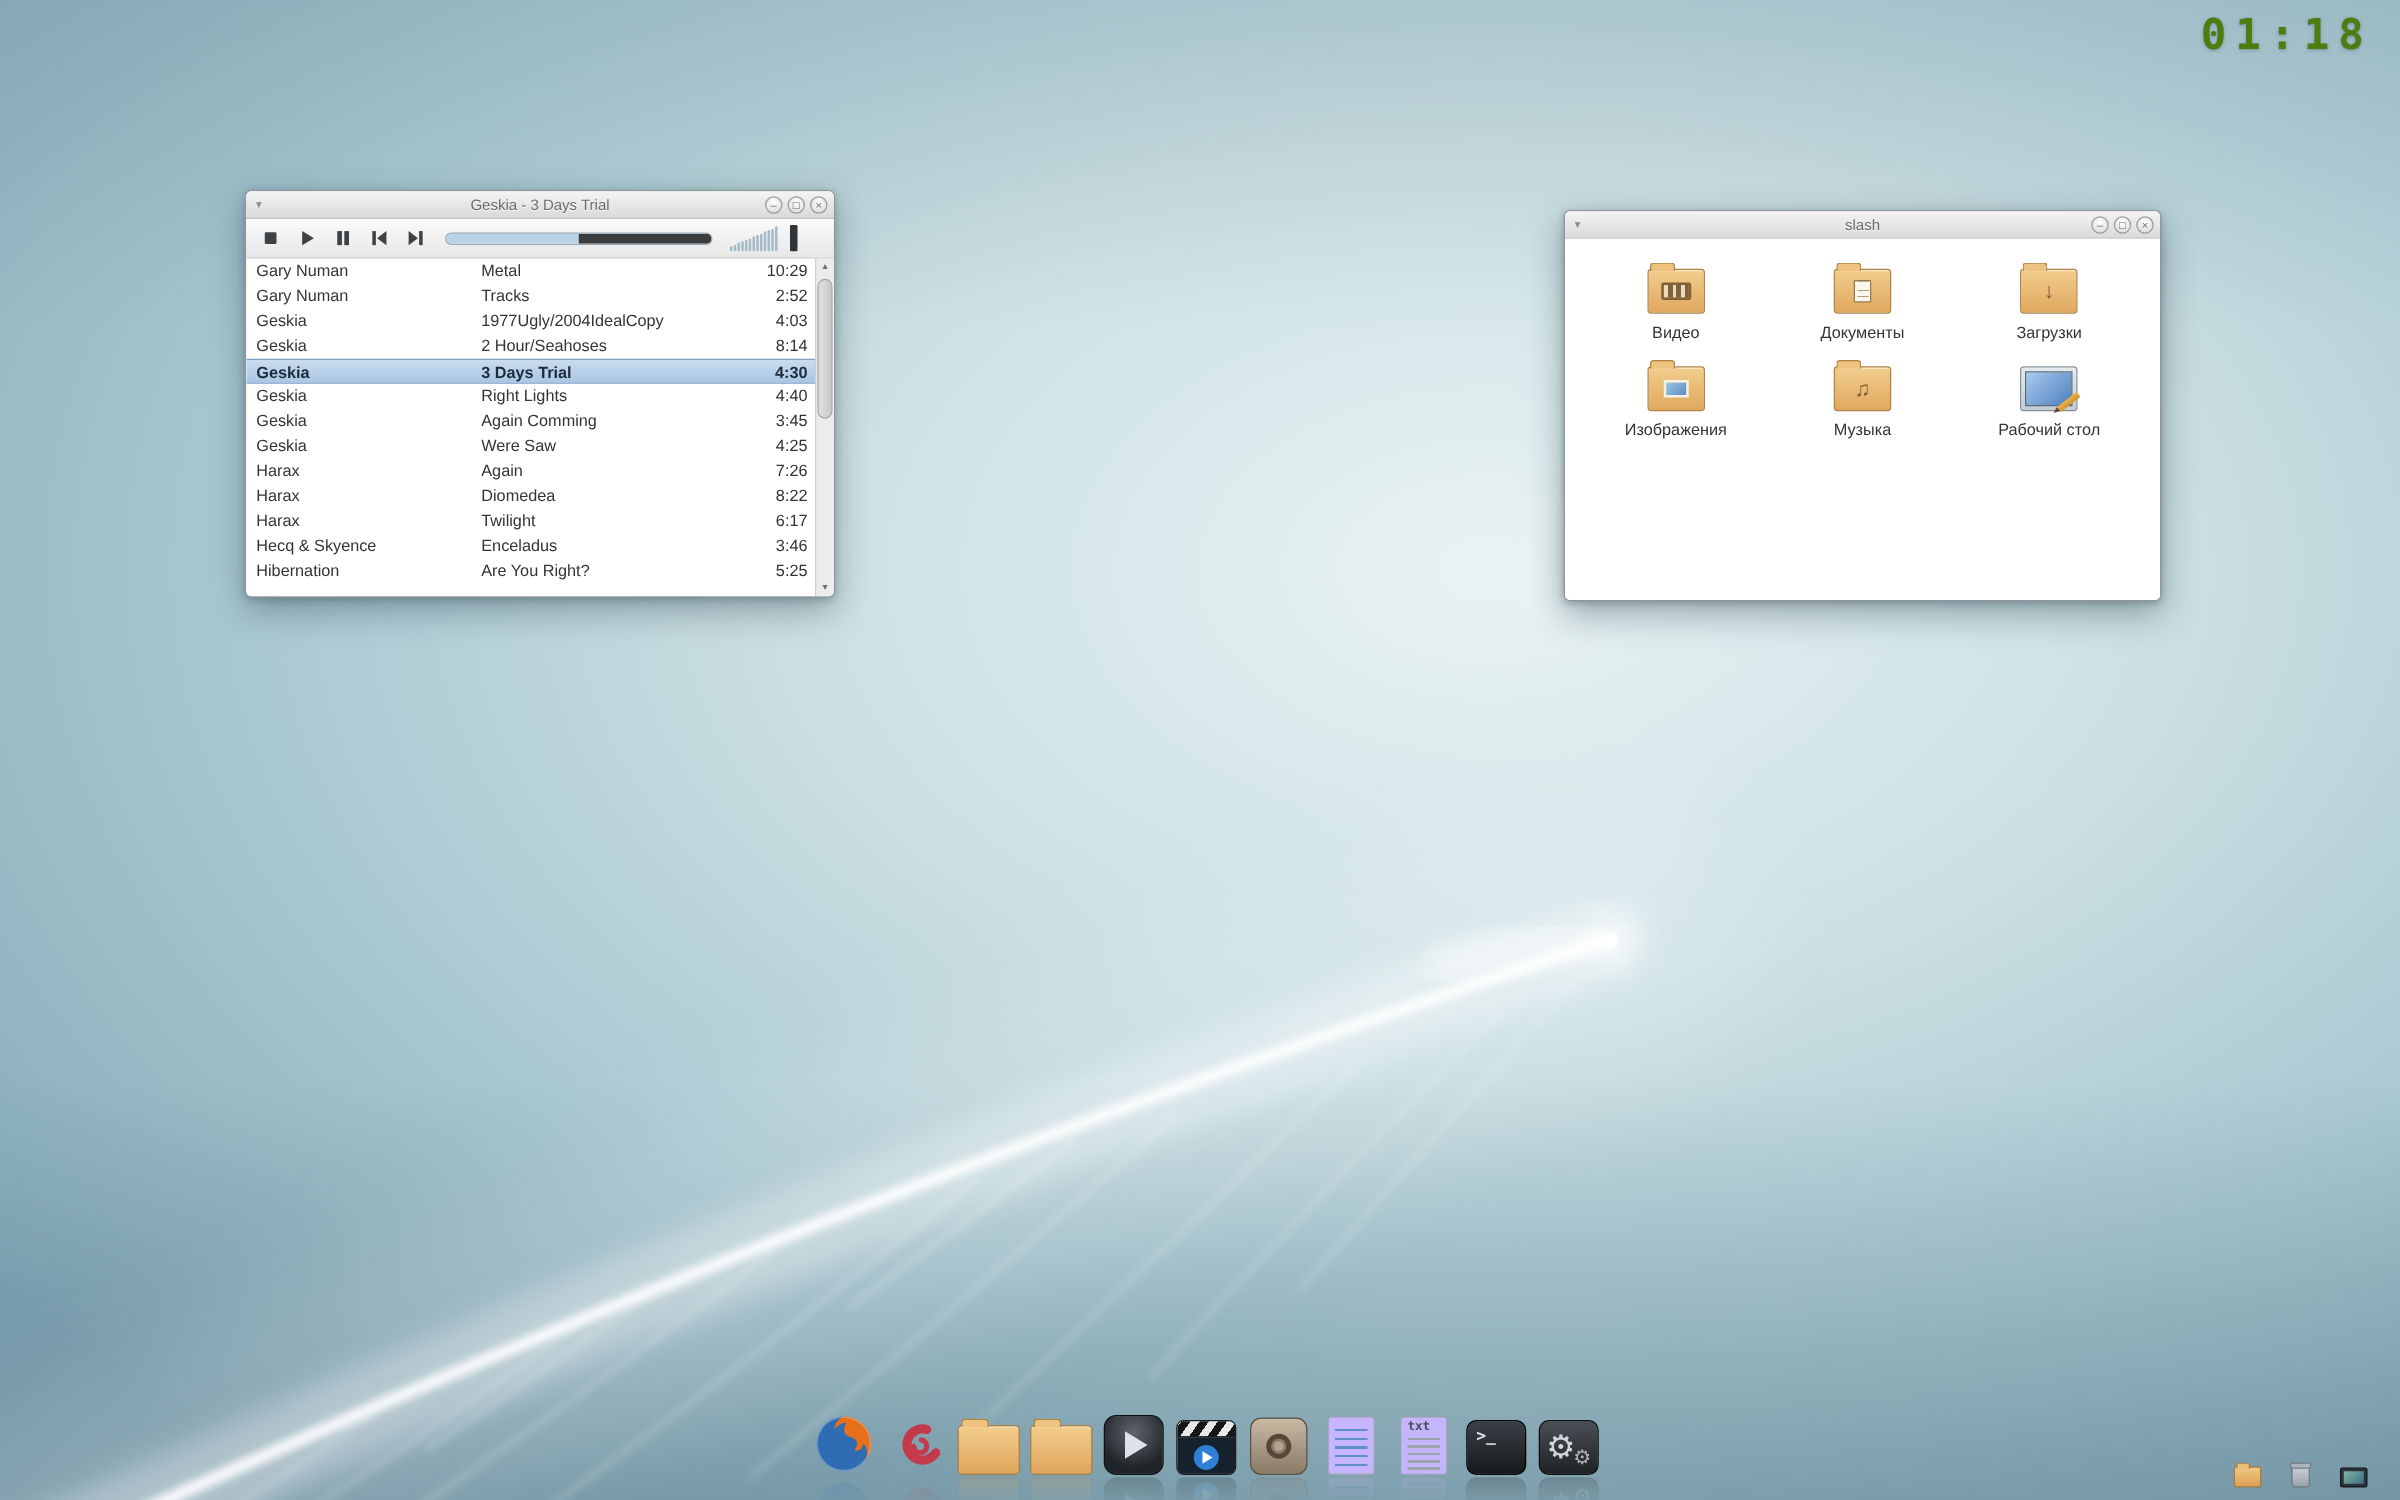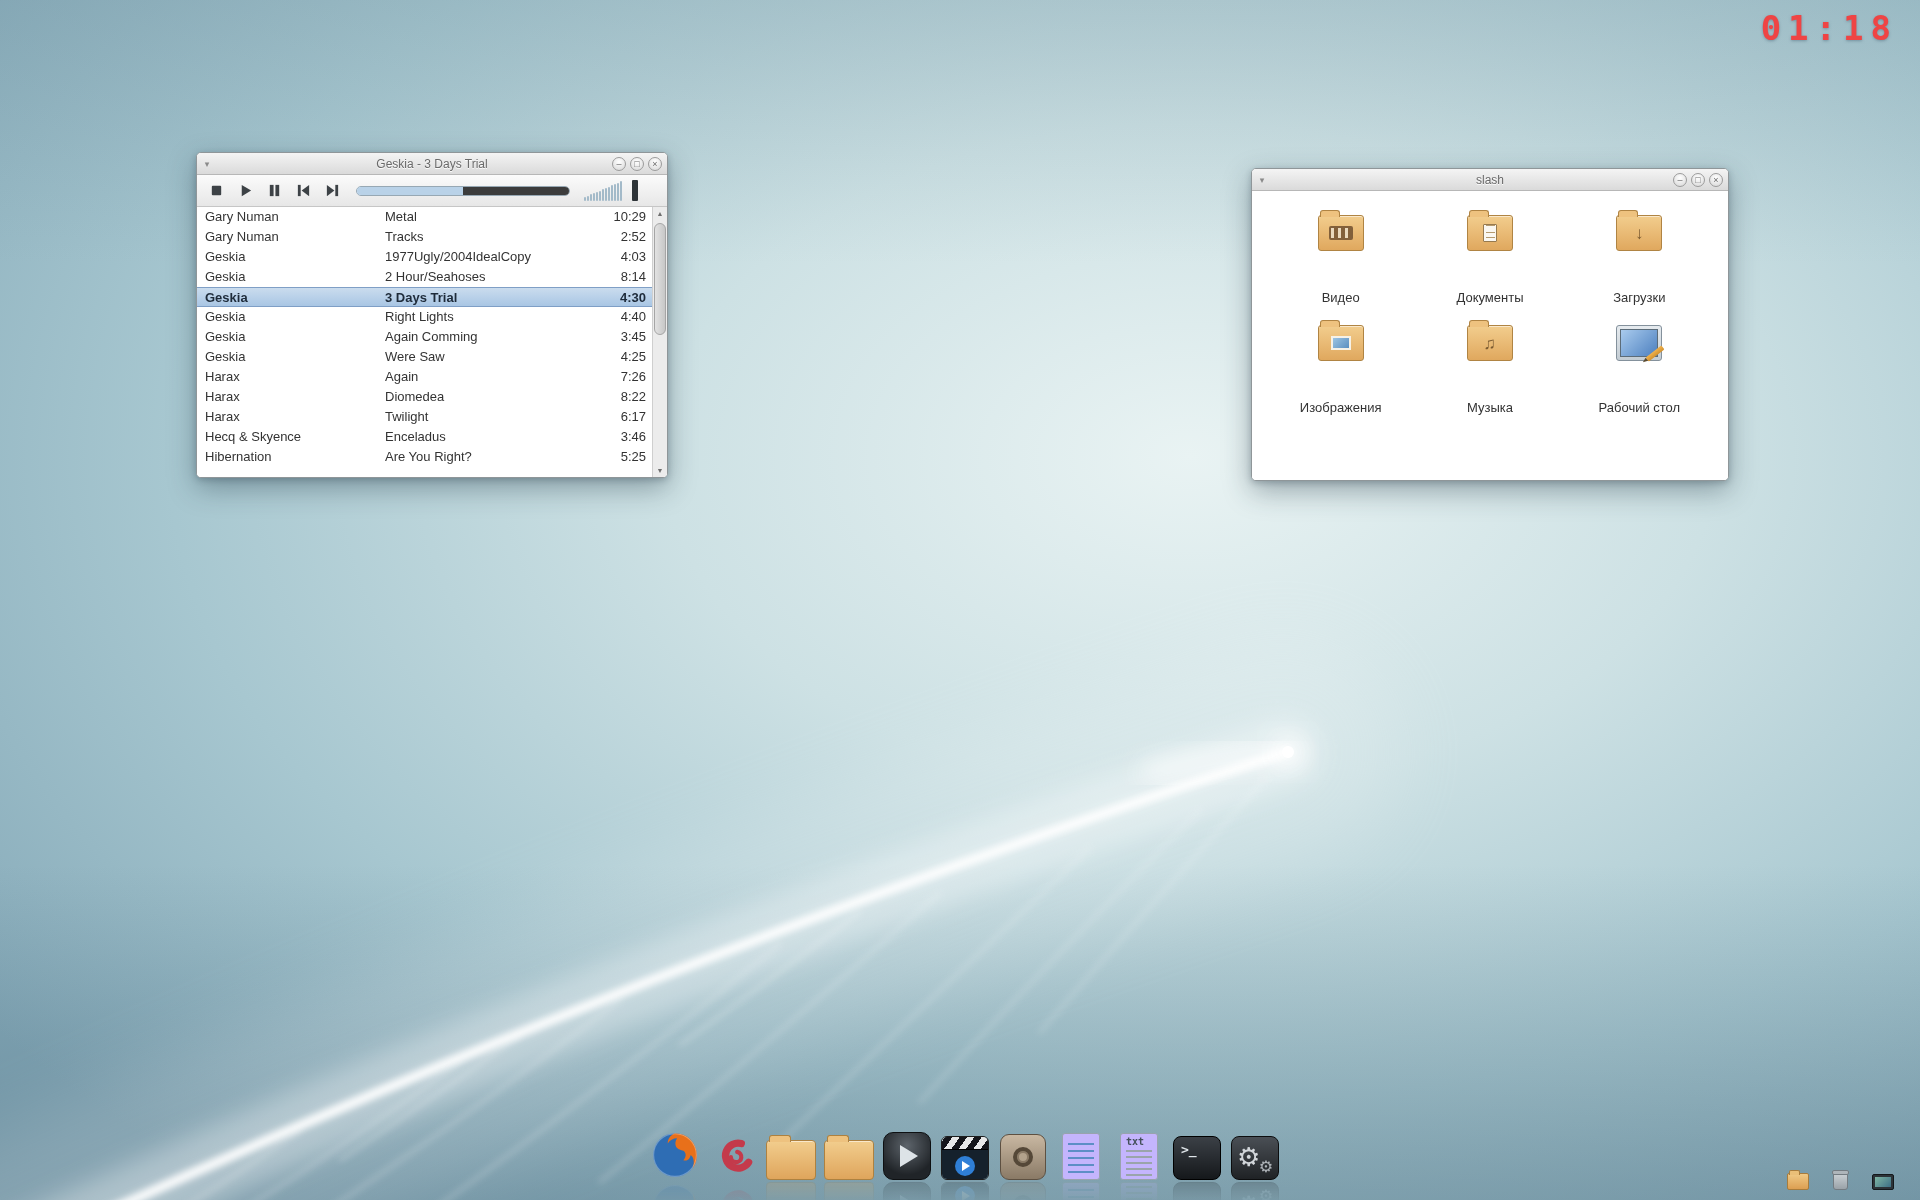--- a/index.html
+++ b/index.html
@@ -13,21 +13,21 @@
   .wall-overlay {
     position:absolute; inset:0; z-index:1; pointer-events:none;
     background:linear-gradient(180deg, rgba(105,138,152,.22) 0%, rgba(255,255,255,0) 22%, rgba(255,255,255,0) 72%, rgba(55,88,108,.30) 100%);
   }
   .feather { position:absolute; left:0; top:0; z-index:2; pointer-events:none; }
 
   
   .clock {
     position:absolute; top:8px; right:22px; z-index:5;
     font-family:"DejaVu Sans Mono",monospace; font-weight:bold;
-    font-size:34px; letter-spacing:7px; color:#ef4444;
+    font-size:34px; letter-spacing:7px; color:#4d7c0f;
     text-shadow:0 1px 3px rgba(80,110,128,.55);
   }
 
   
   .window {
     position:absolute; z-index:10; background:#ffffff;
     border:1px solid #8f9699; border-radius:5px;
     box-shadow:0 10px 28px rgba(30,50,62,.38), 0 2px 6px rgba(30,50,62,.25);
     overflow:hidden;
   }
@@ -93,21 +93,21 @@
   }
 
   
   #filemgr { left:1251px; top:168px; width:478px; height:313px; }
   .fm-body {
     position:absolute; top:22px; bottom:0; left:0; right:0; background:#fff;
     padding:24px 14px 0; display:grid; grid-template-columns:repeat(3,1fr); row-gap:20px;
     align-content:start;
   }
   .file-item { display:flex; flex-direction:column; align-items:center; gap:7px; cursor:default; }
-  .file-label { font-size:13px; color:#333; text-align:center;margin-top:32px; }
+  .file-label { font-size:13px; color:#333; text-align:center; }
 
   .folder {
     width:46px; height:36px; position:relative;
     background:linear-gradient(180deg,#f2cd8d,#e0a85e);
     border:1px solid #b08443; border-radius:3px;
     box-shadow:inset 0 1px 0 rgba(255,255,255,.55);
   }
   .folder::before {
     content:""; position:absolute; top:-6px; left:1px; width:18px; height:6px;
     background:#eec27f; border:1px solid #b08443; border-bottom:none; border-radius:3px 3px 0 0;

